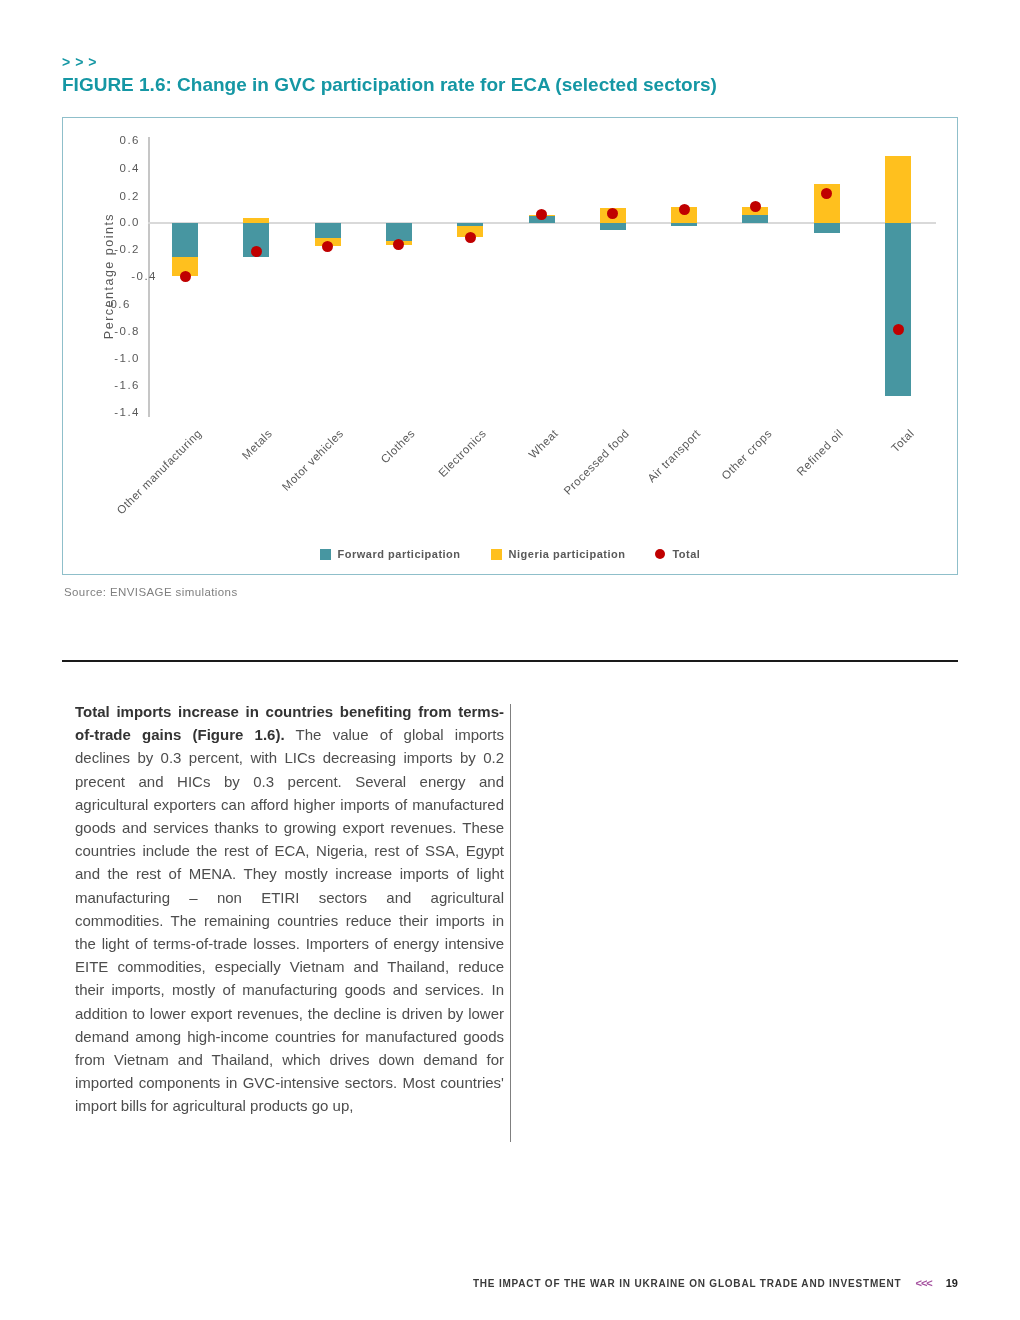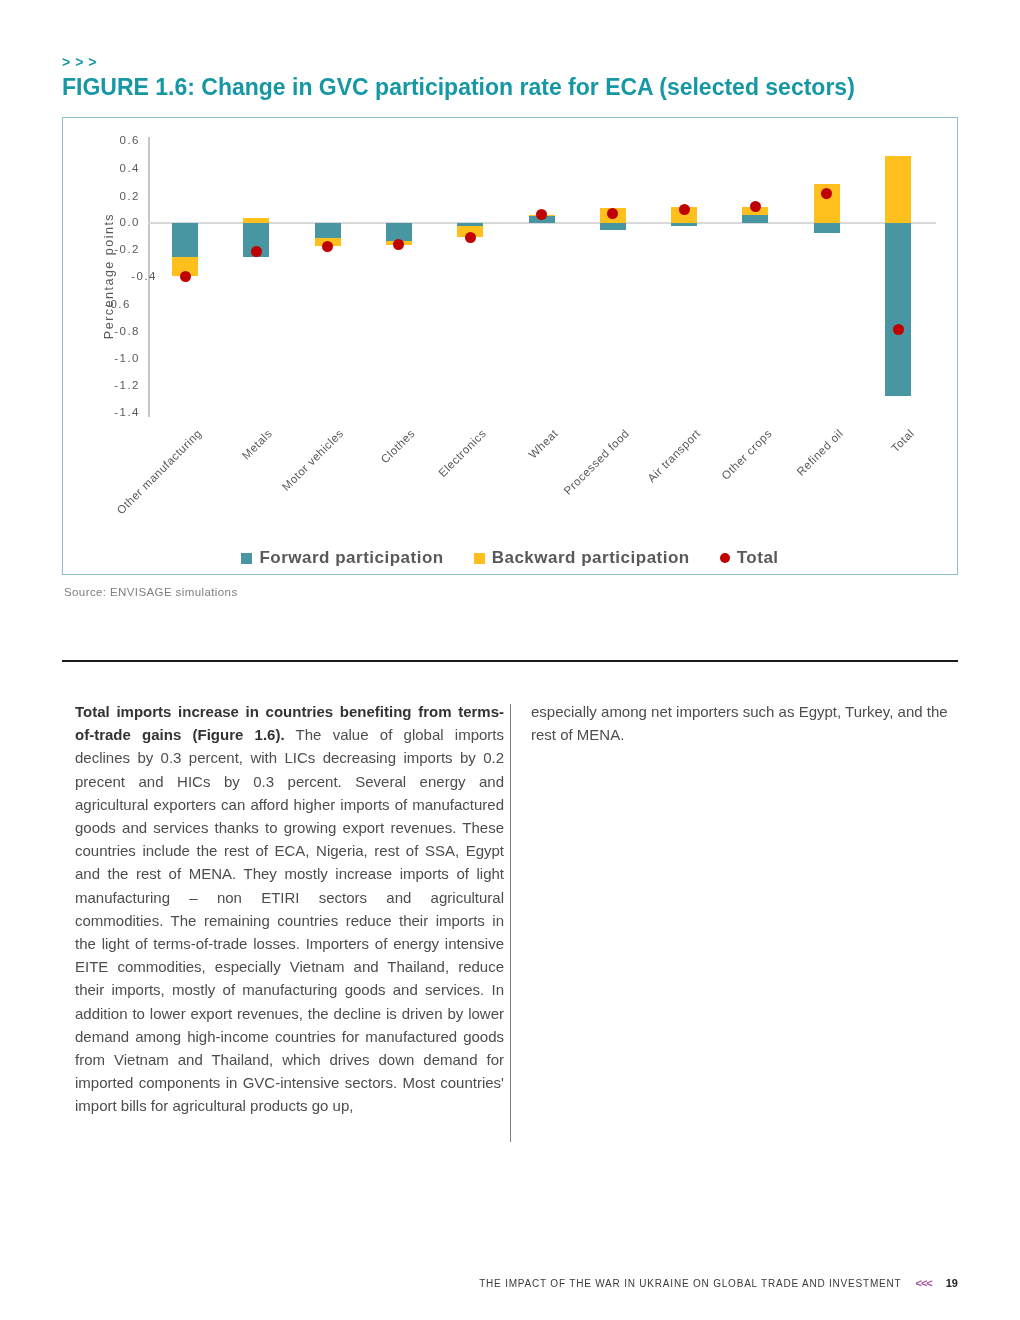--- a/index.html
+++ b/index.html
@@ -3,57 +3,57 @@
 <meta charset="utf-8">
 <style>
   html,body{margin:0;padding:0;background:#888;}
   .page{
     position:relative;width:1020px;height:1320px;background:#ffffff;
     margin:0 auto;font-family:"Liberation Sans",sans-serif;overflow:hidden;
   }
   
   .chevrons{position:absolute;left:62px;top:54px;font-size:14px;font-weight:bold;
     letter-spacing:5px;color:#1597A4;}
-  .fig-title{position:absolute;left:62px;top:74px;width:880px;font-size:23px;
+  .fig-title{position:absolute;left:62px;top:74px;width:880px;font-size:19px;
     font-weight:bold;color:#1597A4;}
   
   .fig-box{position:absolute;left:62px;top:117px;width:894px;height:456px;
     border:1px solid #8FBFCA;background:#fff;}
   .chart-canvas{position:absolute;left:0;top:0;width:100%;height:100%;}
   .ytick{position:absolute;width:44px;text-align:right;font-size:11.5px;
     color:#595959;letter-spacing:1.5px;}
   .ylabel{position:absolute;font-size:12.5px;color:#595959;letter-spacing:1.5px;
     transform:rotate(-90deg);transform-origin:center;white-space:nowrap;}
   .vaxis{position:absolute;width:1.5px;background:#C6C6C6;}
   .zeroline{position:absolute;height:2px;background:#D9D9D9;}
   .bar{position:absolute;}
   .dot{position:absolute;width:11px;height:11px;border-radius:50%;}
   .catlab{position:absolute;font-size:11.5px;color:#595959;white-space:nowrap;
     transform:rotate(-45deg);transform-origin:100% 0;letter-spacing:0.5px;}
   .legend{position:absolute;left:0;width:100%;display:flex;justify-content:center;
     gap:30px;align-items:center;}
-  .legend-item{display:flex;align-items:center;gap:7px;font-size:17px;
+  .legend-item{display:flex;align-items:center;gap:7px;font-size:11px;
     font-weight:bold;color:#595959;letter-spacing:0.5px;}
   .swatch{width:11px;height:11px;display:inline-block;}
   .swatch.round{border-radius:50%;width:10px;height:10px;}
   
   .source{position:absolute;left:64px;top:586px;font-size:11.5px;color:#7F7F7F;
     letter-spacing:0.4px;}
   
   .hrule{position:absolute;left:62px;top:660px;width:896px;height:2px;background:#1A1A1A;}
   
   .col{position:absolute;top:700px;font-size:15px;line-height:23.2px;
     text-align:justify;color:#4D4D4D;}
   .col.left{left:59px;width:429px;margin-left:16px;}
   .col.right{left:531px;width:427px;text-align:left;}
   .col .lead{font-weight:bold;color:#333333;}
   .col-divider{position:absolute;left:510px;top:704px;width:1px;height:438px;background:#7F7F7F;}
   
   .footer{position:absolute;right:62px;top:1277px;display:flex;align-items:center;gap:14px;}
-  .footer-text{font-size:10px;font-weight:400;color:#3A3A3A;letter-spacing:0.8px;}
+  .footer-text{font-size:10px;font-weight:700;color:#3A3A3A;letter-spacing:0.8px;}
   .footer-chevrons{font-size:11px;font-weight:bold;color:#A4509E;letter-spacing:-1px;}
   .footer-page{font-size:11px;font-weight:bold;color:#222;}
 </style>
 </head>
 <body>
 
 <div class="page">
 
   <div class="chevrons">&gt;&gt;&gt;</div>
 
@@ -66,21 +66,21 @@
         <div class="zeroline" style="left: 85px; top: 104px; width: 788px;"></div>
         <div class="ytick" style="left: 33px; top: 16.4px;">0.6</div>
         <div class="ytick" style="left: 33px; top: 43.6px;">0.4</div>
         <div class="ytick" style="left: 33px; top: 72px;">0.2</div>
         <div class="ytick" style="left: 33px; top: 98px;">0.0</div>
         <div class="ytick" style="left: 33px; top: 125.2px;">-0.2</div>
         <div class="ytick" style="left: 50px; top: 152.4px;">-0.4</div>
         <div class="ytick" style="left: 33px; top: 179.6px; text-align: center;">-0.6</div>
         <div class="ytick" style="left: 33px; top: 206.8px;">-0.8</div>
         <div class="ytick" style="left: 33px; top: 234px;">-1.0</div>
-        <div class="ytick" style="left: 33px; top: 261.2px;">-1.2</div>
+        <div class="ytick" style="left: 33px; top: 261.2px;">-1.6</div>
         <div class="ytick" style="left: 33px; top: 288.4px;">-1.4</div>
         <div class="bar" style="background: rgb(71, 150, 161); left: 109px; width: 26px; top: 105px; height: 34px;"></div>
         <div class="bar" style="background: rgb(255, 192, 30); left: 109px; width: 26px; top: 139px; height: 19.04px;"></div>
         <div class="dot" style="background: rgb(192, 0, 0); left: 116.5px; top: 152.54px;"></div>
         <div class="catlab" style="right: 762px; top: 309px;">Other manufacturing</div>
         <div class="bar" style="background: rgb(71, 150, 161); left: 180.3px; width: 26px; top: 105px; height: 34px;"></div>
         <div class="bar" style="background: rgb(255, 192, 30); left: 180.3px; width: 26px; top: 99.56px; height: 5.44px;"></div>
         <div class="dot" style="background: rgb(192, 0, 0); left: 187.8px; top: 128.06px;"></div>
         <div class="catlab" style="right: 690.7px; top: 309px;">Metals</div>
         <div class="bar" style="background: rgb(71, 150, 161); left: 251.6px; width: 26px; top: 105px; height: 14.96px;"></div>
@@ -119,43 +119,40 @@
         <div class="bar" style="background: rgb(255, 192, 30); left: 822px; width: 26px; top: 38.36px; height: 66.64px;"></div>
         <div class="dot" style="background: rgb(192, 0, 0); left: 829.5px; top: 205.58px;"></div>
         <div class="catlab" style="right: 49px; top: 309px;">Total</div>
         <div class="legend" style="top: 430px;">
           <div class="legend-item">
             <span class="swatch" style="background: rgb(71, 150, 161);"></span>
             <span>Forward participation</span>
           </div>
           <div class="legend-item">
             <span class="swatch" style="background: rgb(255, 192, 30);"></span>
-            <span>Backward participation</span>
+            <span>Nigeria participation</span>
           </div>
           <div class="legend-item">
             <span class="swatch round" style="background: rgb(192, 0, 0);"></span>
             <span>Total</span>
           </div>
         </div>
       </div>
   </div>
 
   <div class="source">Source: ENVISAGE simulations</div>
 
   <div class="hrule"></div>
 
   <div class="col left">
     <span class="lead">Total imports increase in countries benefiting from terms-of-trade gains (Figure 1.6).</span><span> The value of global imports declines by 0.3 percent, with LICs decreasing imports by 0.2 precent and HICs by 0.3 percent. Several energy and agricultural exporters can afford higher imports of manufactured goods and services thanks to growing export revenues. These countries include the rest of ECA, Nigeria, rest of SSA, Egypt and the rest of MENA. They mostly increase imports of light manufacturing – non ETIRI sectors and agricultural commodities. The remaining countries reduce their imports in the light of terms-of-trade losses. Importers of energy intensive EITE commodities, especially Vietnam and Thailand, reduce their imports, mostly of manufacturing goods and services. In addition to lower export revenues, the decline is driven by lower demand among high-income countries for manufactured goods from Vietnam and Thailand, which drives down demand for imported components in GVC-intensive sectors. Most countries' import bills for agricultural products go up,</span>
   </div>
 
   <div class="col-divider"></div>
 
-  <div class="col right">
-    <span>especially among net importers such as Egypt, Turkey, and the rest of MENA.</span>
-  </div>
 
   <div class="footer">
     <span class="footer-text">THE IMPACT OF THE WAR IN UKRAINE ON GLOBAL TRADE AND INVESTMENT</span>
     <span class="footer-chevrons">&lt;&lt;&lt;</span>
     <span class="footer-page">19</span>
   </div>
 
 </div>
 
 </body></html>

